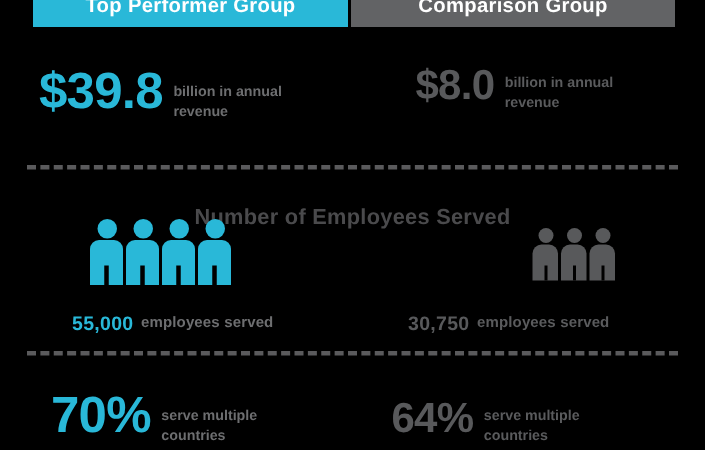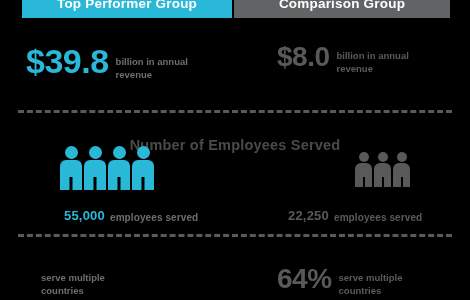--- a/index.html
+++ b/index.html
@@ -114,22 +114,21 @@
   .med-label {
     font-size: 10px;
     font-weight: bold;
     margin-left: 5px;
     letter-spacing: 0.1px;
     white-space: nowrap;
   }
   .row-inline {
     position: absolute;
     display: flex;
-    align-items: flex-end;
-    margin-left: 16px;
+    align-items: center;
   }
 
   
   .people {
     position: absolute;
     display: flex;
     align-items: flex-end;
   }
   .person {
     position: relative;
@@ -231,35 +230,36 @@
       </div>
     </div>
   </div>
 
   <div class="row-inline" style="left:48px; top:208px;">
     <div class="med med-cyan">55,000</div>
     <div class="med-label cap-gray">employees served</div>
   </div>
 
   <div class="row-inline" style="left:272px; top:208px;">
-    <div class="med med-gray">22,250</div>
+    <div class="med med-gray">30,750</div>
     <div class="med-label cap-dark">employees served</div>
   </div>
 
   <div class="divider" style="top:234px;"></div>
 
 
   <div class="stat" style="left:34px; top:262px;">
+    <div class="big big-cyan">70%</div>
     <div class="caption cap-gray">
       <div>serve multiple</div>
       <div>countries</div>
     </div>
   </div>
 
-  <div class="stat" style="left:277px; top:266px;">
+  <div class="stat" style="left:261px; top:266px;">
     <div class="big big-gray" style="font-size:28px;">64%</div>
     <div class="caption cap-dark" style="margin-top:6px;">
       <div>serve multiple</div>
       <div>countries</div>
     </div>
   </div>
 
 </div>
 
 </body></html>

